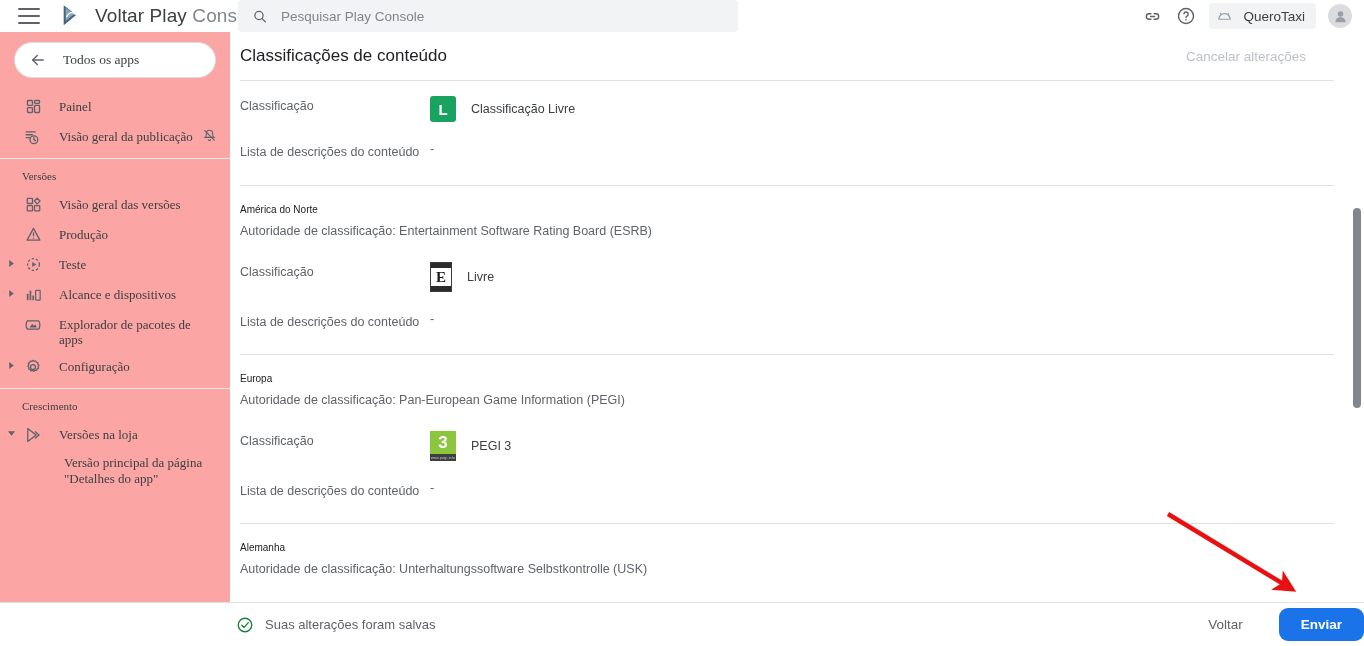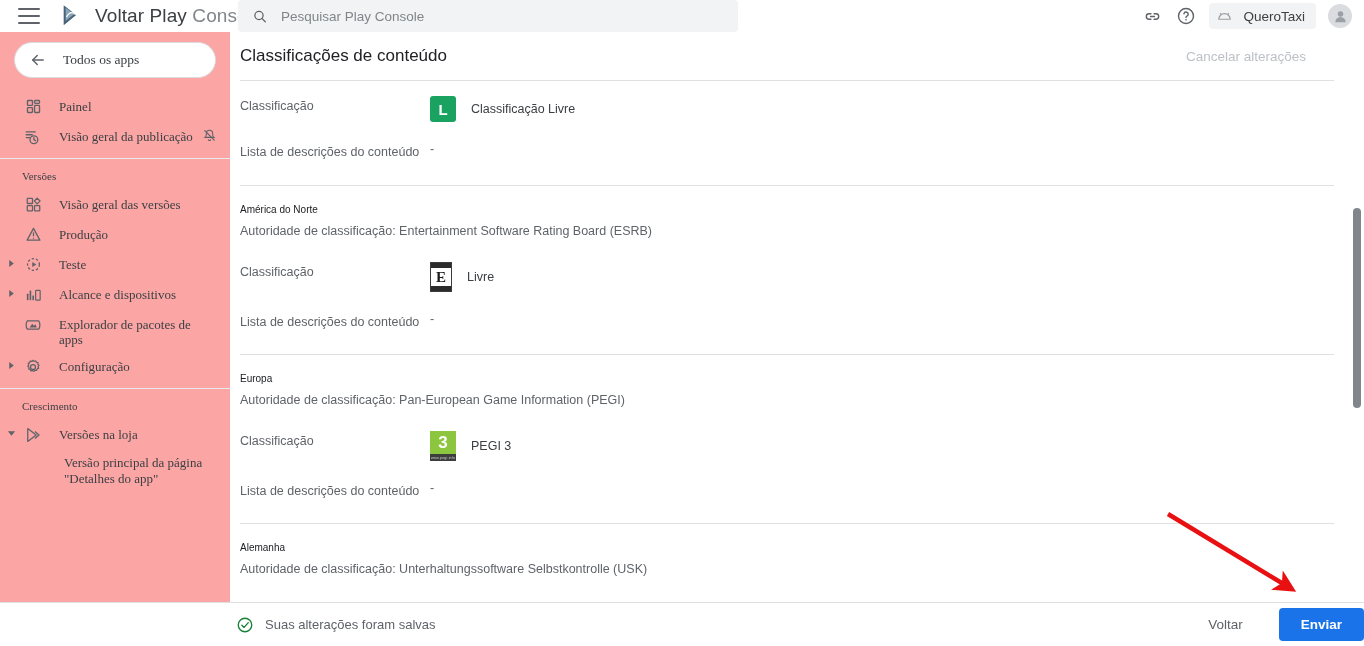--- a/index.html
+++ b/index.html
@@ -186,21 +186,21 @@
   .saved-status .txt { font-size: 13px; color: #5f6368; }
   .check-ico { width: 18px; height: 18px; color: #188038; }
   .bottom-actions { margin-left: auto; display: flex; align-items: center; gap: 20px; }
   .btn-text {
     font-size: 13.5px; color: #5f6368; padding: 8px 16px; cursor: pointer;
     border-radius: 4px; background: transparent; border: none;
     font-family: "Liberation Sans", sans-serif;
   }
   .btn-primary {
     font-size: 13.5px; color: #fff; background: #1a73e8; border: none;
-    border-radius: 4px; padding: 9px 22px; cursor: pointer; font-weight: bold;
+    border-radius: 9px; padding: 9px 22px; cursor: pointer; font-weight: bold;
     font-family: "Liberation Sans", sans-serif;
   }
 
   
   .scrollbar-track {
     position: absolute; right: 0; top: 32px; width: 14px; height: 570px;
     background: #fff; z-index: 30;
   }
   .scrollbar-thumb {
     position: absolute; right: 3px; width: 8px; border-radius: 4px;

